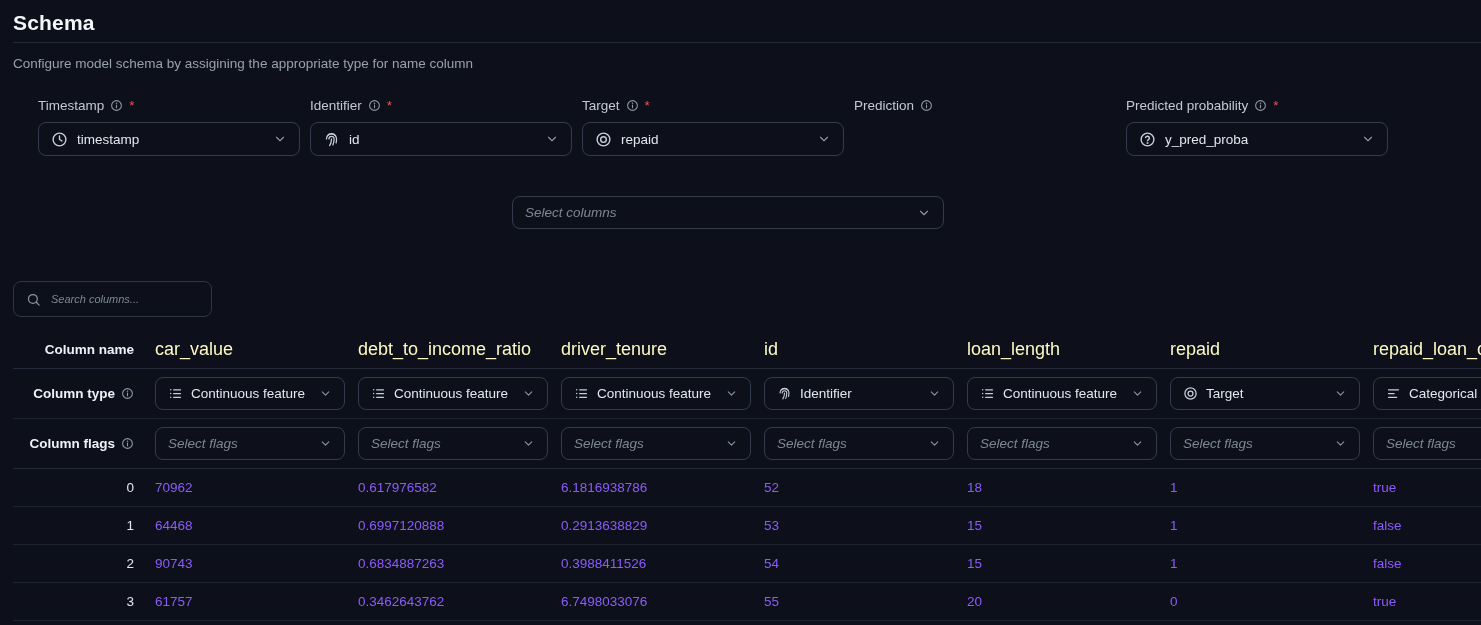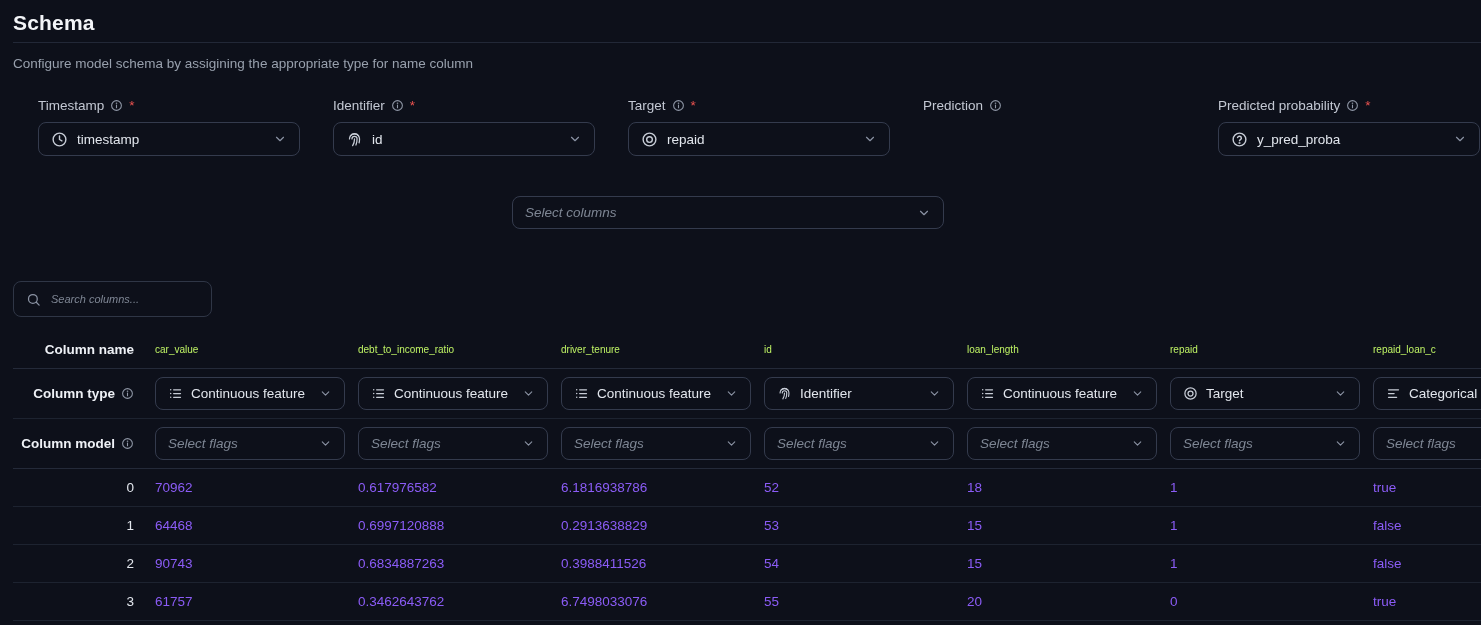--- a/index.html
+++ b/index.html
@@ -20,21 +20,21 @@
   .info{color:#8f97a6;flex:0 0 auto;}
   
   .dd{display:flex;align-items:center;box-sizing:border-box;gap:9px;
       border:1px solid #343b4d;border-radius:8px;height:34px;padding:0 12px;
       background:transparent;cursor:pointer;overflow:hidden;}
   .dd .val{font-size:13.5px;color:#e2e6ed;white-space:nowrap;}
   .dd .ph{font-style:italic;color:#7e8694;}
   .dd .chev{margin-left:auto;color:#8b93a4;flex:0 0 auto;}
   .dd .lead{color:#c7ccd6;flex:0 0 auto;}
   
-  .selectors{left:38px;top:97px;display:flex;gap:33px;text-align:center;}
+  .selectors{left:38px;top:97px;display:flex;gap:10px;text-align:center;}
   .selector{width:262px;}
   .selector .dd{margin-top:8px;width:262px;}
   
   .segment{left:512px;top:189px;}
   .segment .dd{margin-top:7px;width:432px;height:33px;}
   
   .search-box{left:13px;top:281px;width:199px;height:36px;box-sizing:border-box;
       border:1px solid #2f3646;border-radius:8px;display:flex;align-items:center;gap:8px;padding:0 12px;}
   .search-box .ic{color:#8b93a4;flex:0 0 auto;}
   .search-input{flex:1;min-width:0;background:transparent;border:none;outline:none;
@@ -43,21 +43,21 @@
   
   .tbl{left:13px;top:330px;right:0;overflow:hidden;}
   .trow{display:grid;grid-template-columns:129px repeat(7,203px);align-items:center;}
   .trow.head{height:38px;border-bottom:1px solid #242a39;}
   .trow.typerow{height:49px;border-bottom:1px solid #1d2330;}
   .trow.flagrow{height:49px;border-bottom:1px solid #242a39;}
   .trow.datarow{height:37px;border-bottom:1px solid #1d2330;}
   .labelcell{display:flex;justify-content:flex-end;align-items:center;gap:6px;
       padding-right:8px;font-weight:700;color:#eef1f6;font-size:13.5px;white-space:nowrap;}
   .idxcell{text-align:right;padding-right:8px;color:#e2e6ed;font-size:13.5px;}
-  .namecell{padding-left:13px;font-size:10px;color:#bef264;white-space:nowrap;}
+  .namecell{padding-left:13px;font-size:18px;color:#fef9c3;white-space:nowrap;}
   .valcell{padding-left:13px;font-size:13.5px;color:#8b5cf6;white-space:nowrap;}
   .cellwrap{padding-left:13px;}
   .cellwrap .dd{width:190px;height:33px;gap:8px;}
   .ic{display:block;}
 </style>
 </head>
 <body>
 
 <svg style="position:absolute;width:0;height:0;overflow:hidden" aria-hidden="true">
   <symbol id="i-clock" viewBox="0 0 24 24">
@@ -329,21 +329,21 @@
             <use href="#i-bars"></use>
           </svg>
       <span class="val">Categorical feature</span>
 
     </div>
       </div>
   </div>
 
   <div class="trow flagrow">
     <div class="labelcell">
-      <span>Column model</span>
+      <span>Column flags</span>
       <svg class="ic info" width="13" height="13">
           <use href="#i-info"></use>
         </svg>
     </div>
     <div class="cellwrap">
         <div class="dd">
       <span class="val ph">Select flags</span>
       <svg class="ic chev" width="13" height="13">
             <use href="#i-chev"></use>
           </svg>

